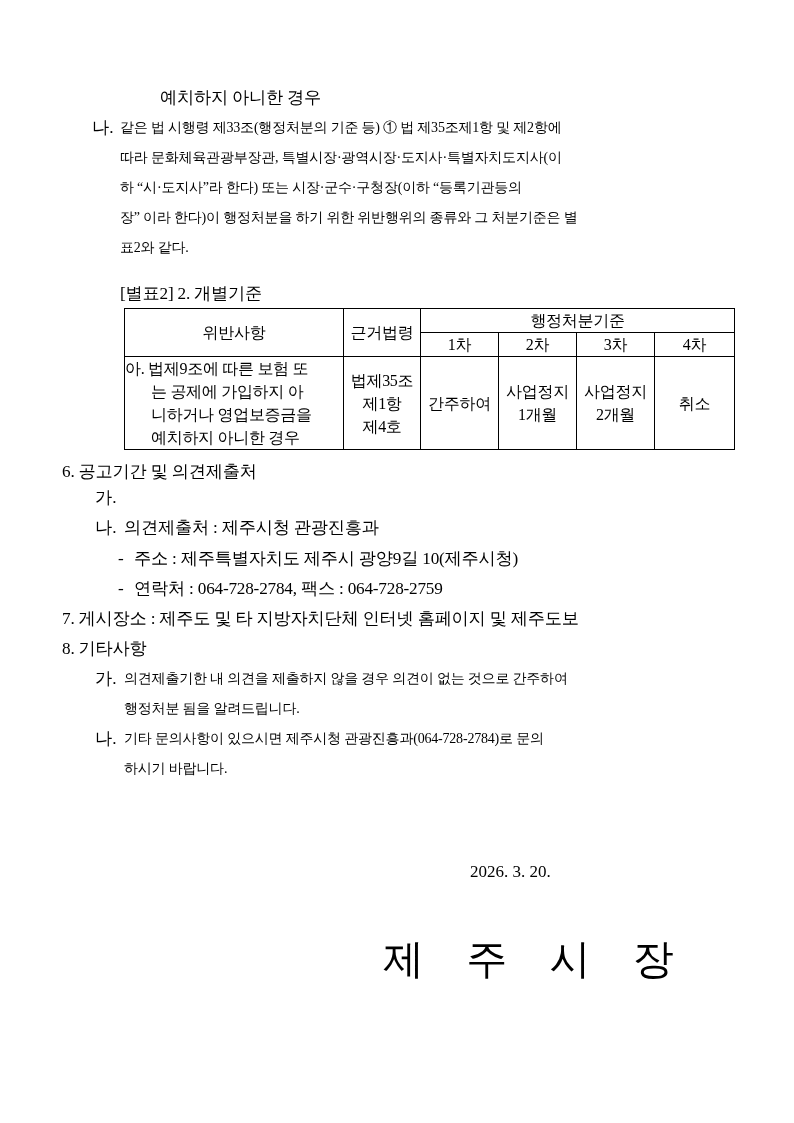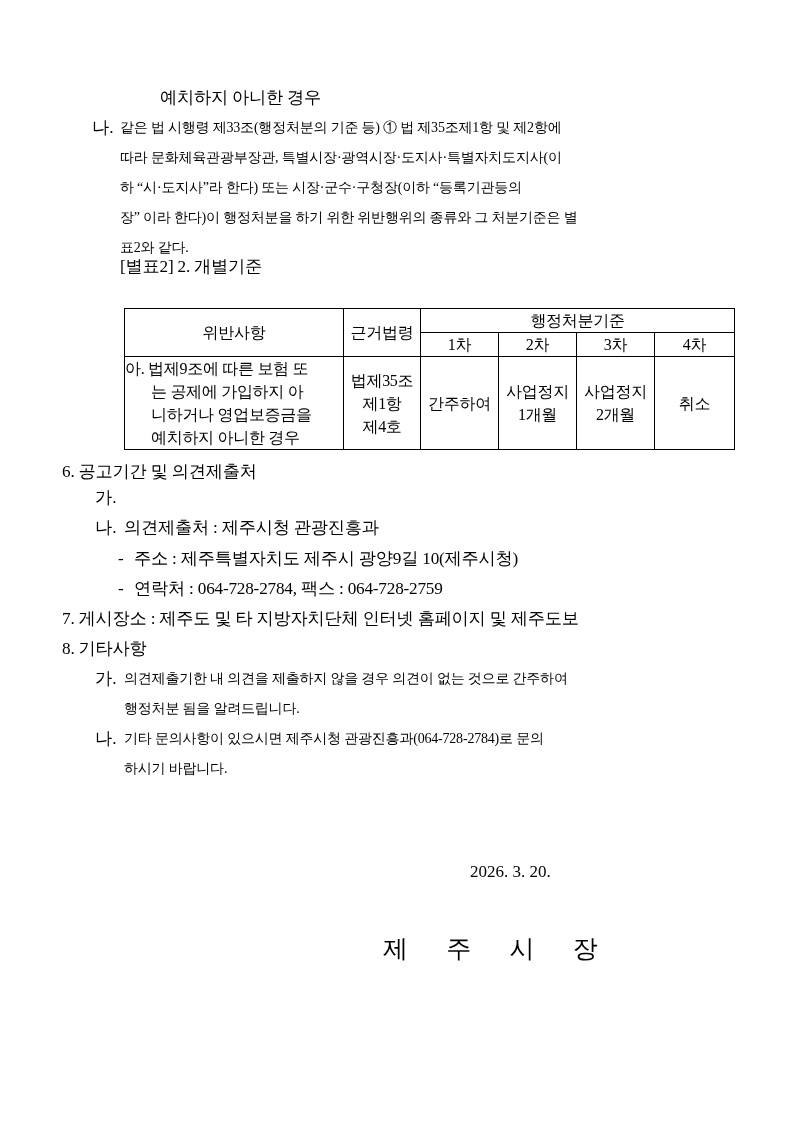--- a/index.html
+++ b/index.html
@@ -103,21 +103,21 @@
 
   
   .date-line {
     position: absolute;
     font-size: 17px;
     letter-spacing: 0px;
     white-space: nowrap;
   }
   .signature {
     position: absolute;
-    font-size: 25px;
+    font-size: 41px;
     letter-spacing: 16px;
     white-space: nowrap;
     font-family: "Liberation Serif", "DejaVu Serif", serif;
   }
 </style>
 </head>
 <body>
 
 <div class="page">
 
@@ -126,21 +126,21 @@
   <div class="marker" style="left:92px; top:113px;">나.</div>
 
   <div class="just-block" style="left:120px; top:113px; width:617px;">
     <span class="ln">같은 법 시행령 제33조(행정처분의 기준 등) ① 법 제35조제1항 및 제2항에</span>
     <span class="ln">따라 문화체육관광부장관, 특별시장·광역시장·도지사·특별자치도지사(이</span>
     <span class="ln">하  “시·도지사”라 한다) 또는 시장·군수·구청장(이하  “등록기관등의</span>
     <span class="ln">장” 이라 한다)이 행정처분을 하기 위한 위반행위의 종류와 그 처분기준은 별</span>
     <span class="ln last">표2와 같다.</span>
   </div>
 
-  <div class="para" style="left:120px; top:252px;font-family:Liberation Serif, serif;">[별표2]   2. 개별기준</div>
+  <div class="para" style="left:120px; top:279px;font-family:Liberation Serif, serif;">[별표2]   2. 개별기준</div>
 
   <div class="tbl-wrap">
     <table class="grid">
       <colgroup>
         <col style="width:219px">
         <col style="width:77px">
         <col style="width:78px">
         <col style="width:78px">
         <col style="width:78px">
         <col style="width:80px">

